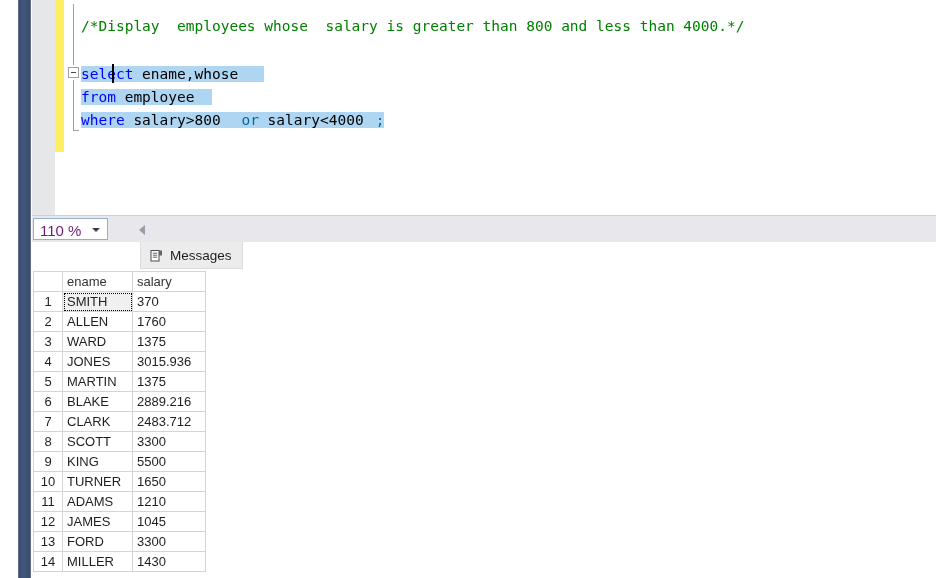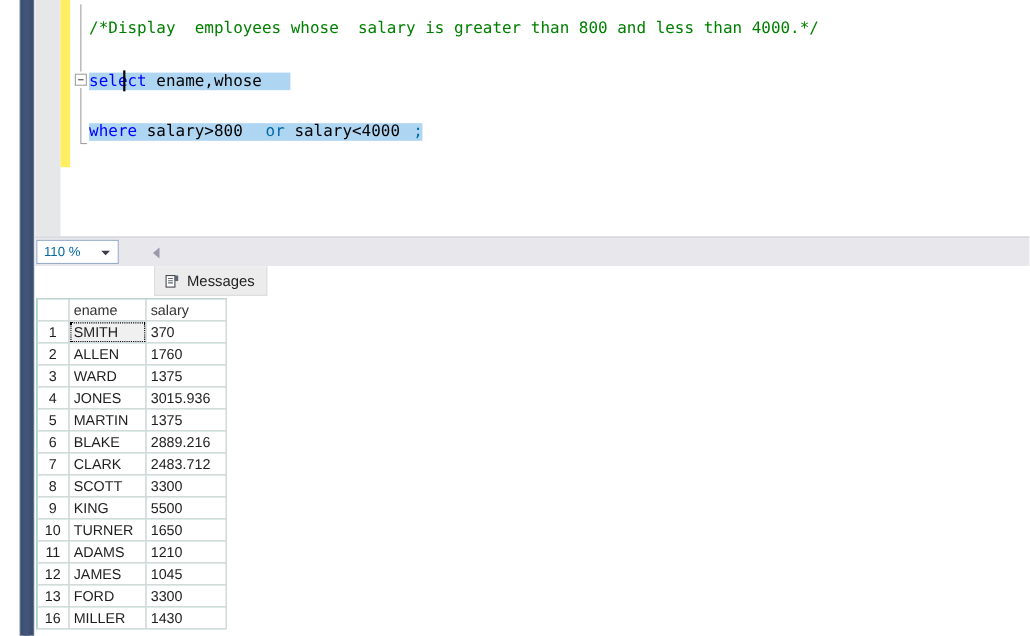--- a/index.html
+++ b/index.html
@@ -142,22 +142,22 @@
     left: 1px; top: 2px;
     width: 75px; height: 22px;
     background: #ffffff;
     border: 1px solid #9aaccc;
     box-sizing: border-box;
     cursor: pointer;
   }
   #zoom-combo-value {
     position: absolute;
     left: 6px; top: 3px;
-    font-size: 12px;
-    color: #0369a1;
+    font-size: 15px;
+    color: #701a75;
   }
   #zoom-combo-arrow {
     position: absolute;
     right: 7px; top: 9px;
     width: 0; height: 0;
     border-left: 4px solid transparent;
     border-right: 4px solid transparent;
     border-top: 4px solid #3a3a48;
   }
   #hscroll-left-arrow {
@@ -270,20 +270,21 @@
 
   <div id="code-surface">
 
     
     <div class="code-line" style="top:15px;"><span class="cmt">/*Display  employees whose  salary is greater than 800 and less than 4000.*/</span></div>
 
     
     <div class="code-line" style="top:63px;"><span class="sel"><span class="kw">select</span><span class="plain"> ename,whose</span><span>   </span></span></div>
 
     
+    <div class="code-line" style="top:86px;"><span class="sel"><span class="kw">from</span><span class="plain"> employee</span><span>  </span></span></div>
 
     
     <div class="code-line" style="top:109px;"><span class="sel"><span class="kw">where</span><span class="plain"> salary&gt;800 </span><span class="op">or</span><span class="plain"> salary&lt;4000</span><span class="op">;</span></span></div>
 
   </div>
 
   <div id="caret"></div>
 </div>
 
 <div id="editor-status-strip">
@@ -382,20 +383,20 @@
           <td class="col-rownum">12</td>
           <td class="col-ename">JAMES</td>
           <td class="col-salary">1045</td>
         </tr>
         <tr>
           <td class="col-rownum">13</td>
           <td class="col-ename">FORD</td>
           <td class="col-salary">3300</td>
         </tr>
         <tr>
-          <td class="col-rownum">16</td>
+          <td class="col-rownum">14</td>
           <td class="col-ename">MILLER</td>
           <td class="col-salary">1430</td>
         </tr>
       </tbody>
   </table>
 
 </div>
 
 </body></html>

